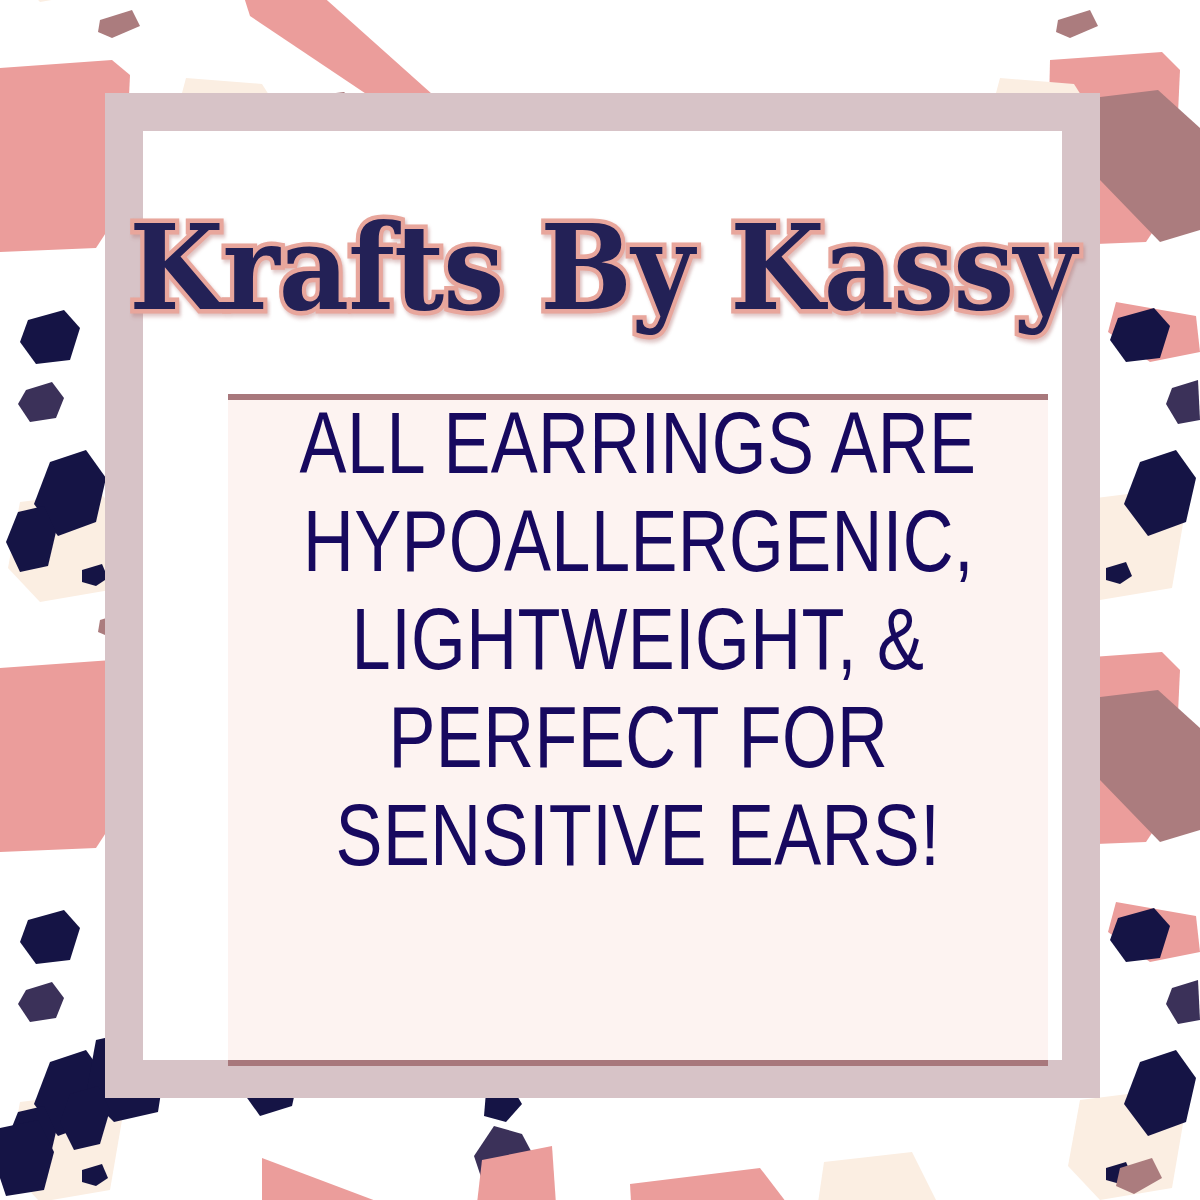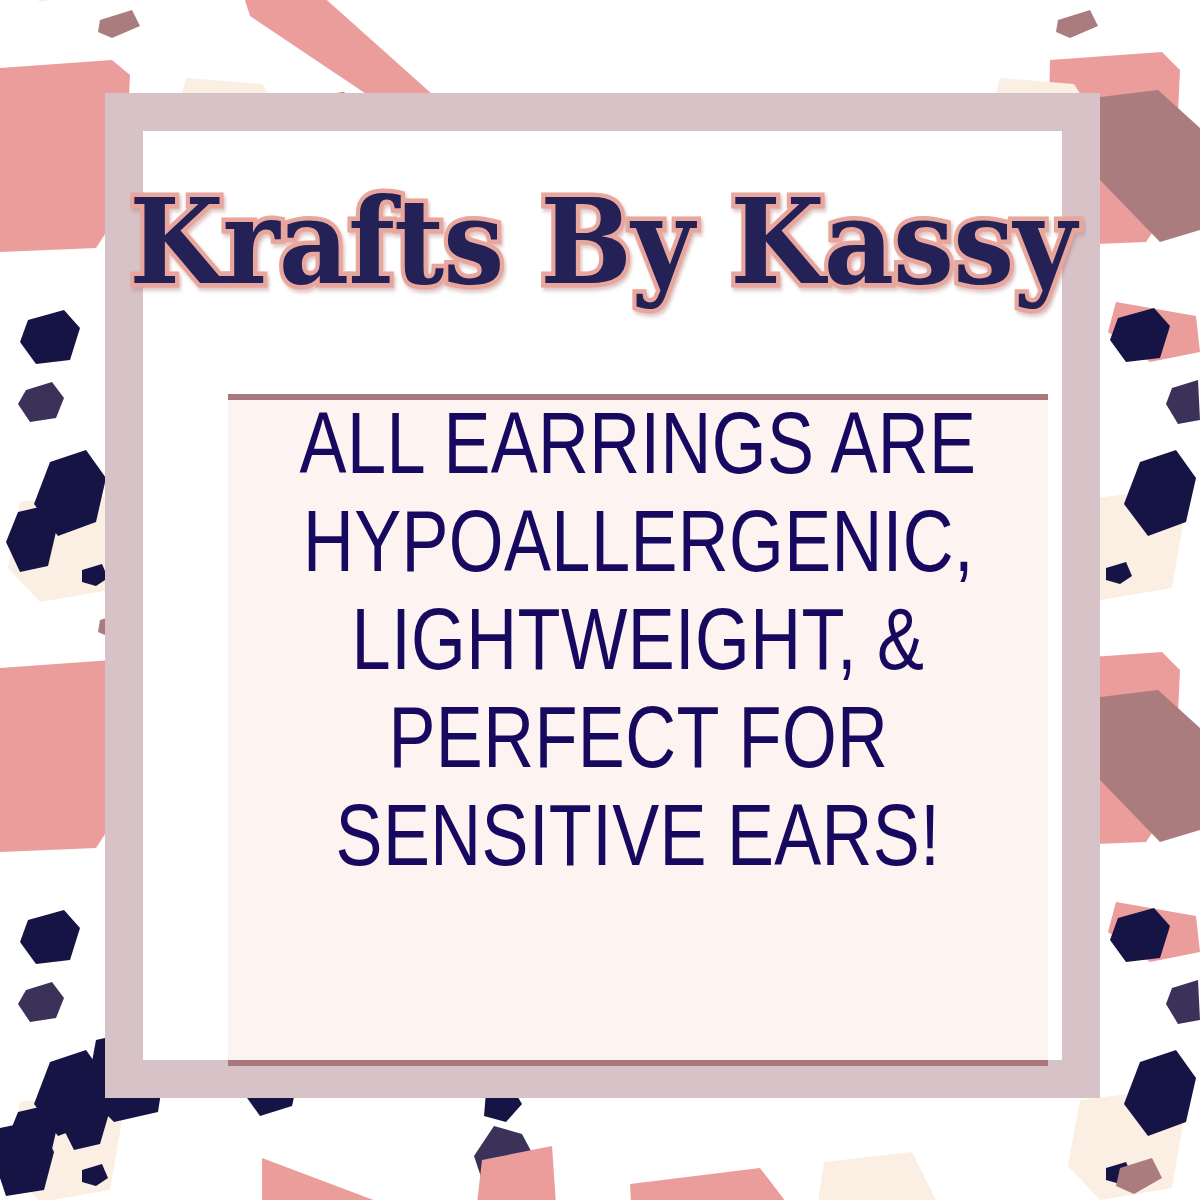--- a/index.html
+++ b/index.html
@@ -50,20 +50,21 @@
   }
 
   
   #logo-wrap {
     position: absolute;
     left: 0;
     right: 0;
     top: 52px;
     height: 170px;
     display: flex;
+    align-items: center;
     justify-content: center;
   }
 
   #logo-text {
     font-family: "DejaVu Serif", "Liberation Serif", serif;
     font-weight: bold;
     font-size: 118px;
     line-height: 1;
     letter-spacing: -1px;
     color: #232156;

